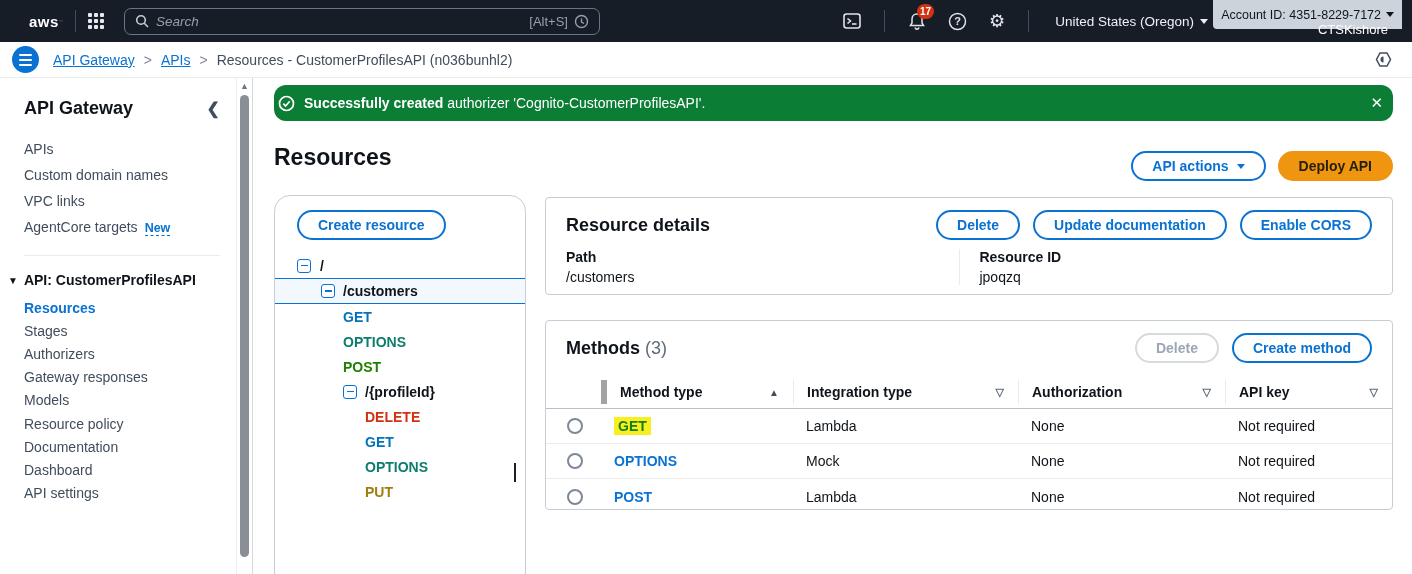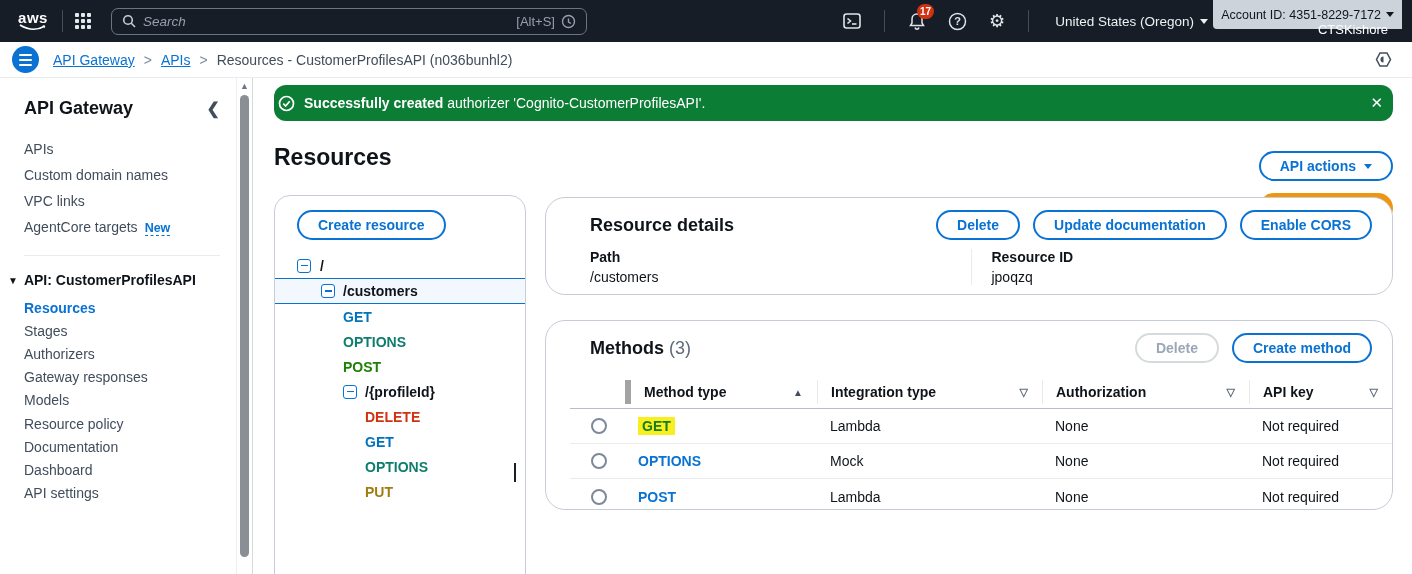--- a/index.html
+++ b/index.html
@@ -2,21 +2,21 @@
 <html><head>
 <meta charset="utf-8">
 <style>
   * { margin:0; padding:0; box-sizing:border-box; }
   html,body { width:1412px; height:574px; overflow:hidden; background:#fff;
     font-family:"Liberation Sans", sans-serif; color:#0f141a; }
 
   
   .topbar { position:absolute; left:0; top:0; width:1412px; height:42px; background:#161d26;
     display:flex; align-items:center; z-index:30; }
-  .aws-logo { margin-left:16px; width:34px; display:flex; flex-direction:column; align-items:center; }
+  .aws-logo { margin-left:29px; width:34px; display:flex; align-items:center; }
   .aws-logo .t { color:#fff; font-weight:700; font-size:15px; line-height:13px; letter-spacing:.5px; }
   .tb-divider { width:1px; height:22px; background:#414d5c; margin:0 12px; }
   .grid-icon { display:grid; grid-template-columns:repeat(3,4px); grid-gap:2px; cursor:pointer; }
   .grid-icon span { width:4px; height:4px; background:#e6eaee; border-radius:1px; }
   .searchbox { margin-left:20px; width:476px; height:27px; border:1px solid #697585; border-radius:7px;
     display:flex; align-items:center; padding:0 10px; color:#95a0af; cursor:text; }
   .searchbox .ph { font-style:italic; font-size:13.5px; margin-left:7px; flex:1; }
   .searchbox .sc { font-size:13px; margin-right:6px; }
   .tb-right { margin-left:auto; display:flex; align-items:center; height:100%; padding-right:10px; }
   .tb-icon { position:relative; margin:0 11px; display:flex; align-items:center; cursor:pointer; color:#dfe4ea; }
@@ -72,21 +72,21 @@
   .main { position:absolute; left:252px; top:78px; right:0; bottom:0; background:#fff;
     border-left:1px solid #d5dbdb; }
 
   .flash { position:absolute; left:21px; right:19px; top:7px; height:36px; background:#0c7d35;
     border-radius:12px; display:flex; align-items:center; color:#fff; font-size:14px; padding:0 4px; }
   .flash .msg { margin-left:9px; }
   .flash b { font-weight:700; }
   .flash-close { margin-left:auto; font-size:15px; cursor:pointer; color:#fff; padding:2px 6px; }
 
   .page-h1 { position:absolute; left:21px; top:66px; font-size:23px; font-weight:700; }
-  .page-actions { position:absolute; right:19px; top:73px; display:flex; gap:12px;flex-direction:column; }
+  .page-actions { position:absolute; right:19px; top:73px; display:flex; gap:12px; }
 
   .btn { display:inline-flex; align-items:center; justify-content:center; height:30px; padding:0 19px;
     border-radius:16px; border:2px solid #0972d3; background:#fff; color:#0972d3; font-weight:700;
     font-size:14px; cursor:pointer; white-space:nowrap; font-family:inherit; }
   .btn .caret { border-top-color:#0972d3; margin-left:8px; }
   .btn.primary { background:#f0950f; border-color:#f0950f; color:#231f0a; }
   .btn.disabled { border-color:#d5dbdb; color:#9ba7b6; cursor:default; }
 
   
   .tree-card { position:absolute; left:21px; top:117px; width:252px; height:500px;
@@ -97,21 +97,21 @@
   .trow .minus-box { width:14px; height:14px; border:1.5px solid #0972d3; border-radius:3px; position:relative;
     background:#fff; flex:none; }
   .trow .minus-box::after { content:""; position:absolute; left:2.5px; right:2.5px; top:50%; height:1.5px;
     margin-top:-1px; background:#0972d3; }
   .trow.selected { background:#f2f8fd; border-top:1.5px solid #0972d3; border-bottom:1.5px solid #0972d3; height:26px; }
   .m-get { color:#0073bb; } .m-options { color:#0d7d6d; } .m-post { color:#1d8102; }
   .m-delete { color:#d13212; } .m-put { color:#a07d0e; }
   .tree-cursor { position:absolute; right:9px; top:267px; width:2.5px; height:19px; background:#1b1f24; }
 
   
-  .card { position:absolute; border:1px solid #c6cdd6; border-radius:20px; background:#fff;padding-left:24px; }
+  .card { position:absolute; border:1px solid #c6cdd6; border-radius:4px; background:#fff; }
   .details-card { left:292px; right:19px; top:119px; height:98px; }
   .card-head { display:flex; align-items:center; padding:12px 20px 0 20px; }
   .card-title { font-size:18px; font-weight:700; flex:1; }
   .card-title .cnt { color:#5f6b7a; font-weight:400; margin-left:5px; }
   .card-actions { display:flex; gap:13px; }
   .details-body { display:flex; margin-top:9px; padding:0 20px; }
   .kv { width:420px; }
   .kv .k { font-size:14px; font-weight:700; }
   .kv .v { font-size:14px; margin-top:4px; color:#0f141a; }
   .v-div { width:1px; background:#e9ebed; margin-right:20px; }

